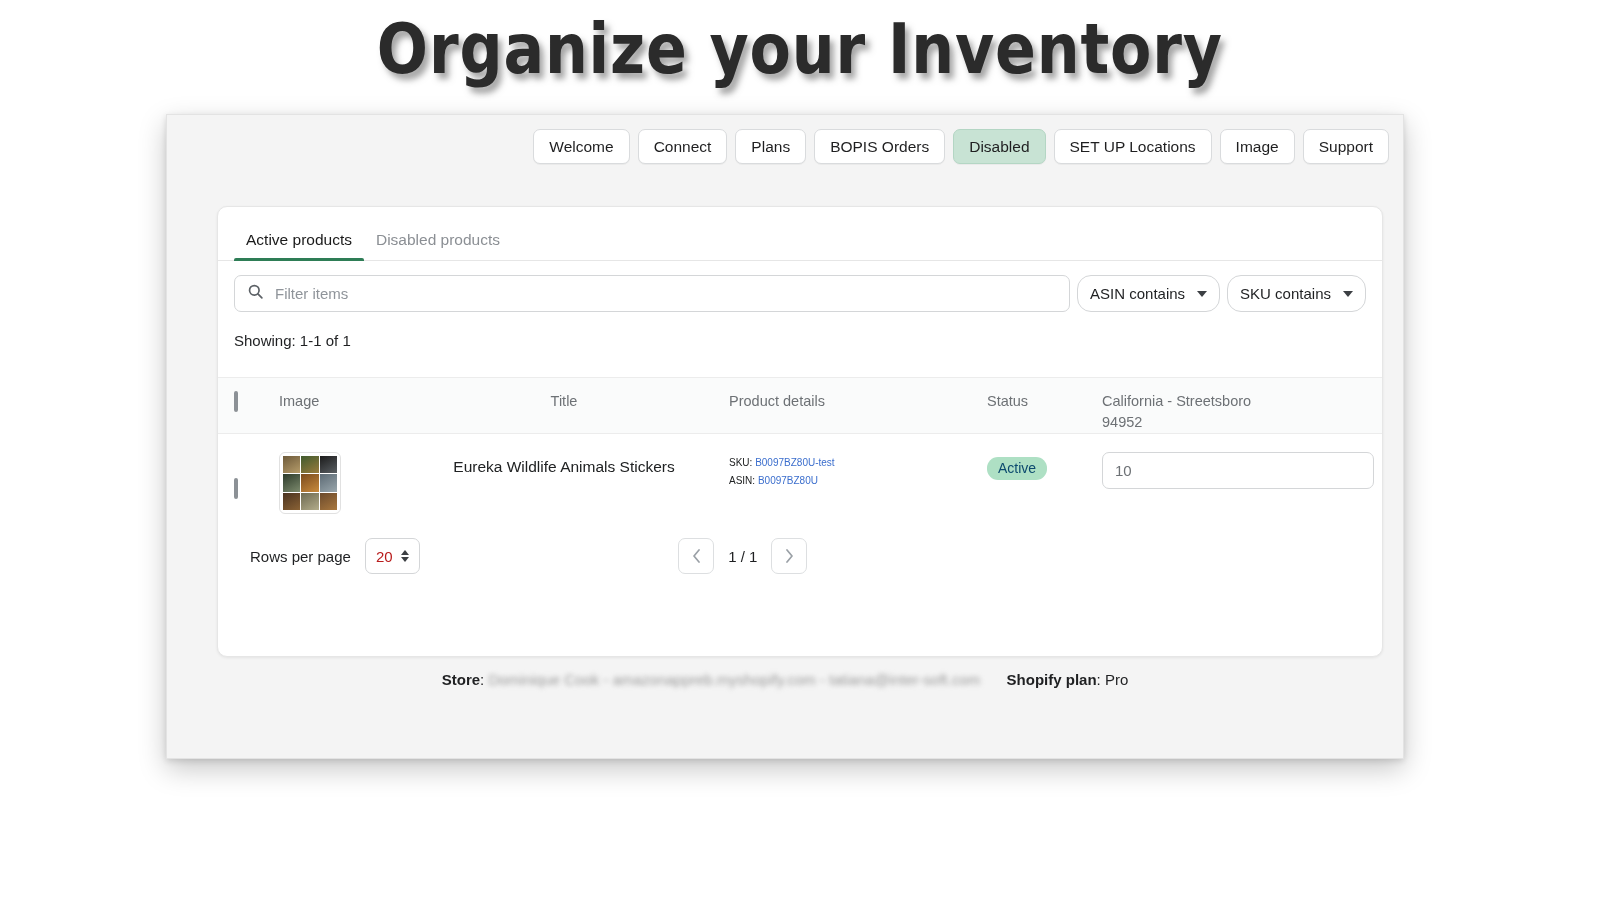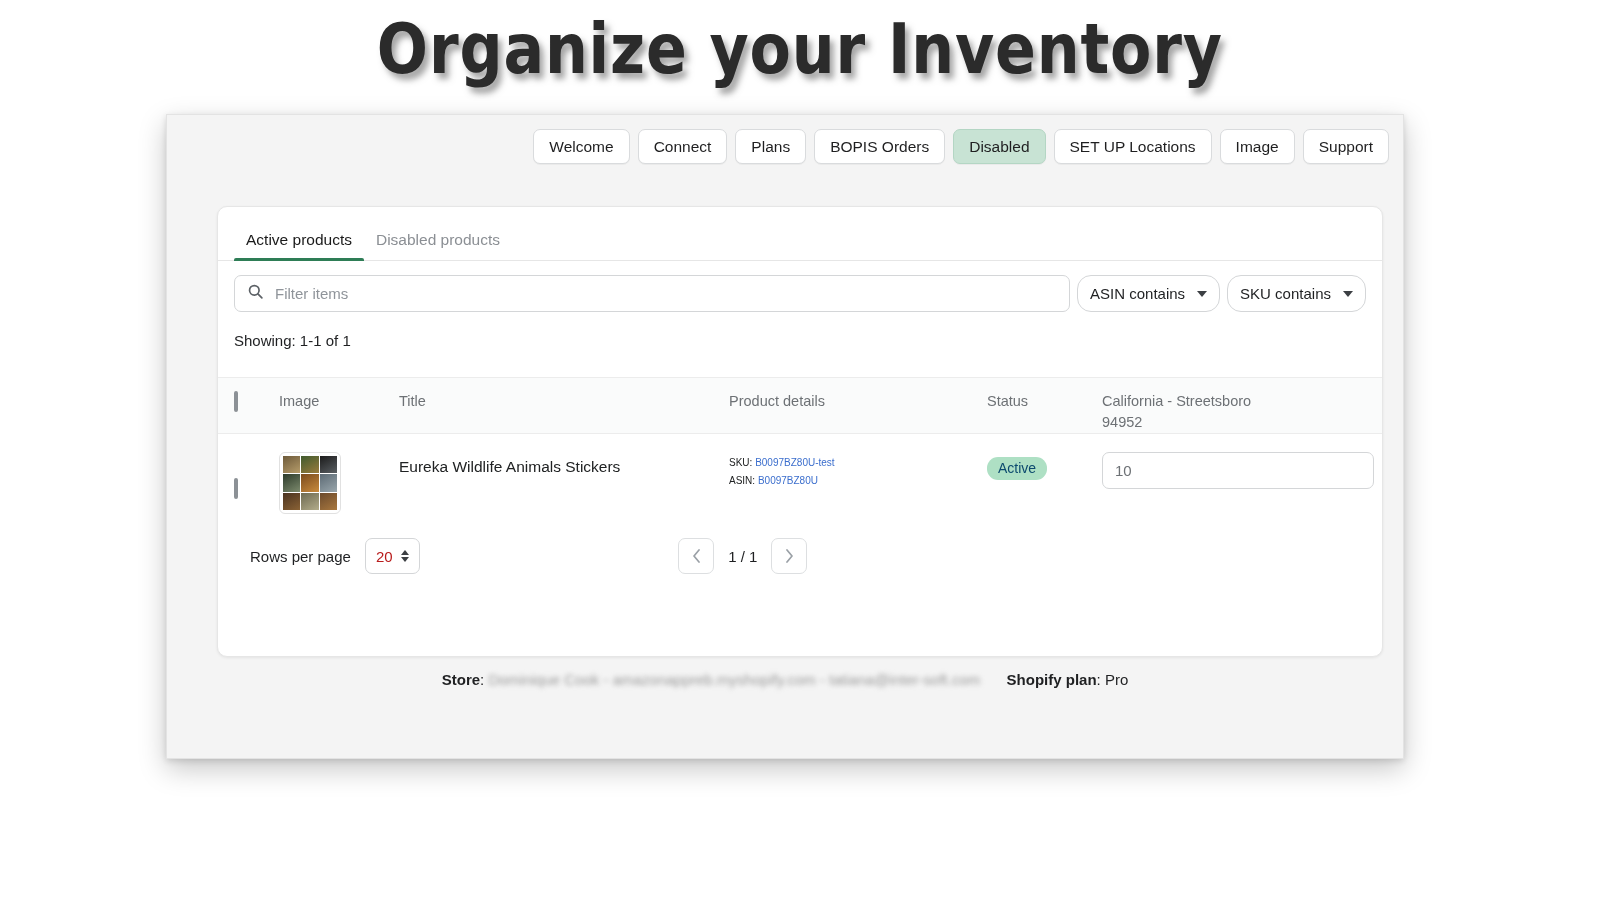--- a/index.html
+++ b/index.html
@@ -234,21 +234,21 @@
     border-bottom: 1px solid #ececec;
   }
   .trow {
     display: flex;
     align-items: flex-start;
     padding: 18px 16px 0 16px;
     min-height: 82px;
   }
   .c-check { width: 45px; flex: none; padding-top: 2px; }
   .c-img   { width: 120px; flex: none; }
-  .c-title { width: 330px; flex: none; }
+  .c-title { width: 330px; flex: none; text-align: center; }
   .c-det   { width: 258px; flex: none; }
   .c-stat  { width: 115px; flex: none; }
   .c-loc   { flex: 1; }
 
   .ck {
     width: 18px; height: 18px;
     border: 2px solid #8c9196;
     border-radius: 4px;
     background: #fff;
     cursor: pointer;

